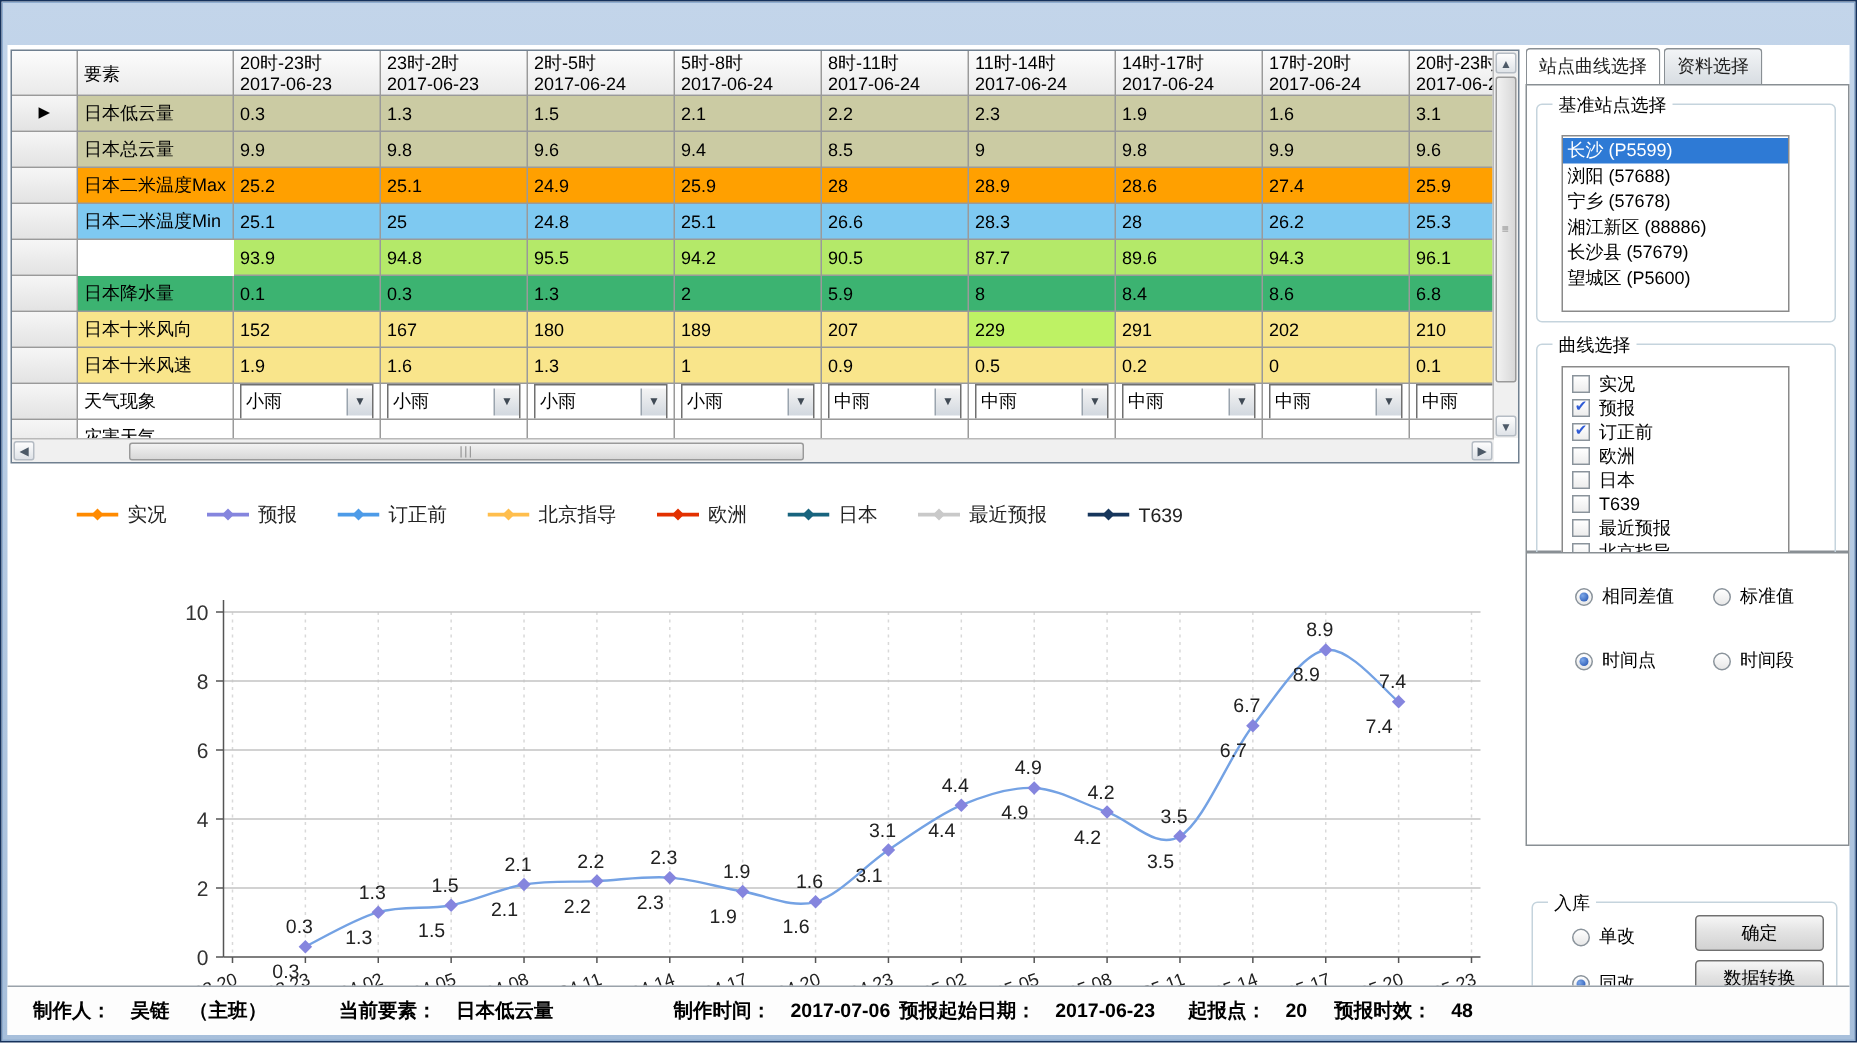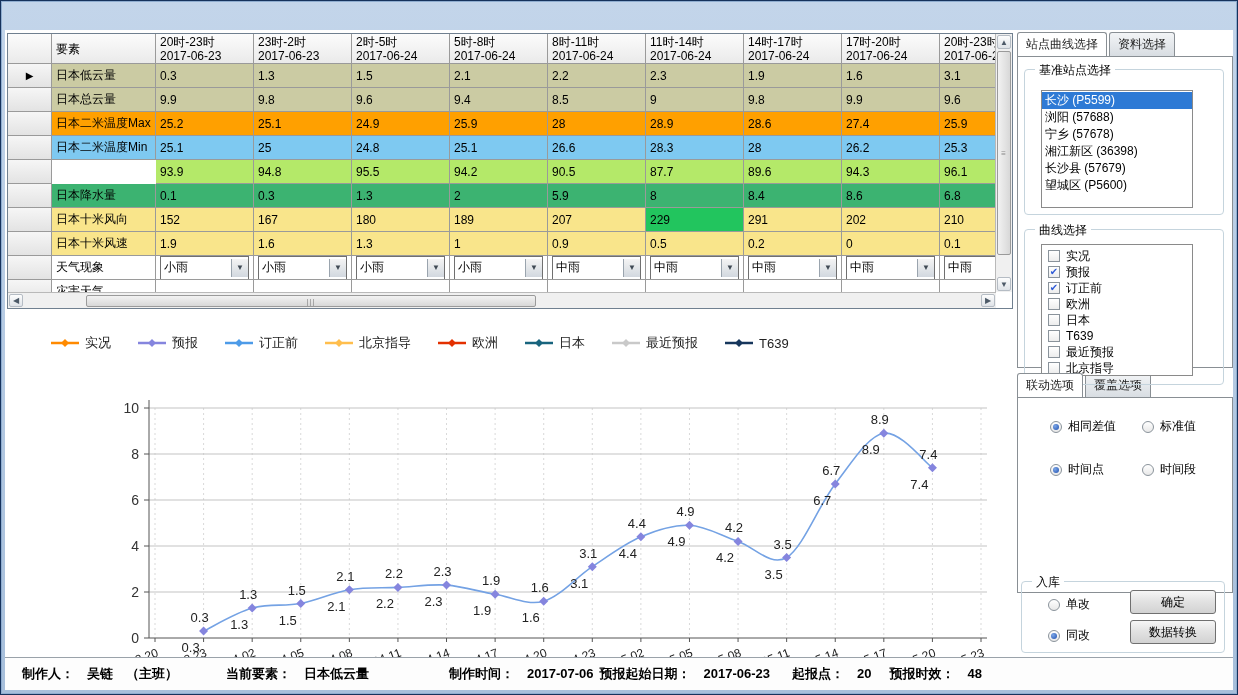--- a/index.html
+++ b/index.html
@@ -201,21 +201,21 @@
               <div class="tc c-val" style="background: rgb(60, 179, 113);">6.8</div>
             </div>
             <div class="trow">
               <div class="tc c-sel"></div>
               <div class="tc c-lab" style="background: rgb(249, 229, 139);">日本十米风向</div>
               <div class="tc c-val" style="background: rgb(249, 229, 139);">152</div>
               <div class="tc c-val" style="background: rgb(249, 229, 139);">167</div>
               <div class="tc c-val" style="background: rgb(249, 229, 139);">180</div>
               <div class="tc c-val" style="background: rgb(249, 229, 139);">189</div>
               <div class="tc c-val" style="background: rgb(249, 229, 139);">207</div>
-              <div class="tc c-val" style="background: #22c55e;">229</div>
+              <div class="tc c-val" style="background: #bef264;">229</div>
               <div class="tc c-val" style="background: rgb(249, 229, 139);">291</div>
               <div class="tc c-val" style="background: rgb(249, 229, 139);">202</div>
               <div class="tc c-val" style="background: rgb(249, 229, 139);">210</div>
             </div>
             <div class="trow">
               <div class="tc c-sel"></div>
               <div class="tc c-lab" style="background: rgb(249, 229, 139);">日本十米风速</div>
               <div class="tc c-val" style="background: rgb(249, 229, 139);">1.9</div>
               <div class="tc c-val" style="background: rgb(249, 229, 139);">1.6</div>
               <div class="tc c-val" style="background: rgb(249, 229, 139);">1.3</div>
@@ -518,21 +518,21 @@
         <div class="tab active">站点曲线选择</div>
         <div class="tab">资料选择</div>
       </div>
       <div class="panel p1">
         <div class="group" style="left:6px;top:12px;width:200px;height:146px">
           <span class="gtitle">基准站点选择</span>
           <div class="listbox" id="stationlist">
               <div class="litemrow sel">长沙 (P5599)</div>
               <div class="litemrow">浏阳 (57688)</div>
               <div class="litemrow">宁乡 (57678)</div>
-              <div class="litemrow">湘江新区 (36398)</div>
+              <div class="litemrow">湘江新区 (88886)</div>
               <div class="litemrow">长沙县 (57679)</div>
               <div class="litemrow">望城区 (P5600)</div>
             </div>
         </div>
         <div class="group" style="left:6px;top:172px;width:200px;height:156px">
           <span class="gtitle">曲线选择</span>
           <div class="checkbox-box" id="curvelist">
               <div class="ckrow">
                 <span class="ck"></span>
                 <span>实况</span>
@@ -562,24 +562,20 @@
                 <span>最近预报</span>
               </div>
               <div class="ckrow">
                 <span class="ck"></span>
                 <span>北京指导</span>
               </div>
             </div>
         </div>
       </div>
 
-      <div class="tabstrip" style="margin-top:8px">
-        <div class="tab active">联动选项</div>
-        <div class="tab">覆盖选项</div>
-      </div>
       <div class="panel p2">
         <div id="linkopts" style="position:absolute;left:32px;top:20px;display:grid;grid-template-columns:92px 80px;row-gap:26px">
             <label class="radrow">
               <span class="radio sel"></span>
               <span>相同差值</span>
             </label>
             <label class="radrow">
               <span class="radio"></span>
               <span>标准值</span>
             </label>
@@ -587,21 +583,21 @@
               <span class="radio sel"></span>
               <span>时间点</span>
             </label>
             <label class="radrow">
               <span class="radio"></span>
               <span>时间段</span>
             </label>
           </div>
       </div>
 
-      <div class="group" style="left:4px;top:546px;width:204px;height:72px;position:absolute">
+      <div class="group" style="left:4px;top:566px;width:204px;height:72px;position:absolute">
         <span class="gtitle">入库</span>
         <div id="storageopts" style="position:absolute;left:26px;top:14px;display:grid;row-gap:14px">
             <label class="radrow">
               <span class="radio"></span>
               <span>单改</span>
             </label>
             <label class="radrow">
               <span class="radio sel"></span>
               <span>同改</span>
             </label>

